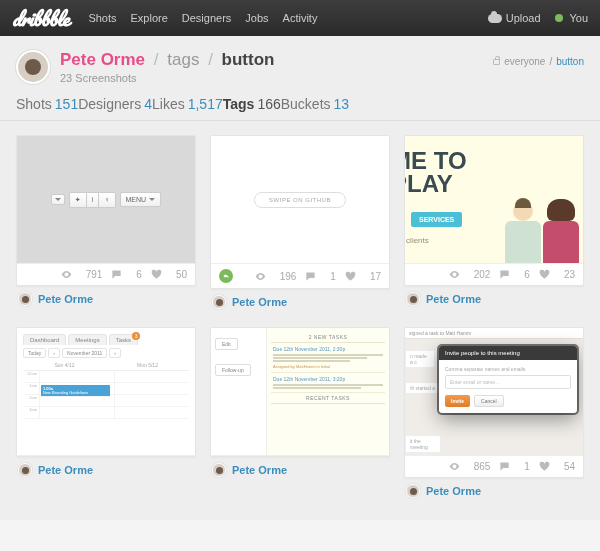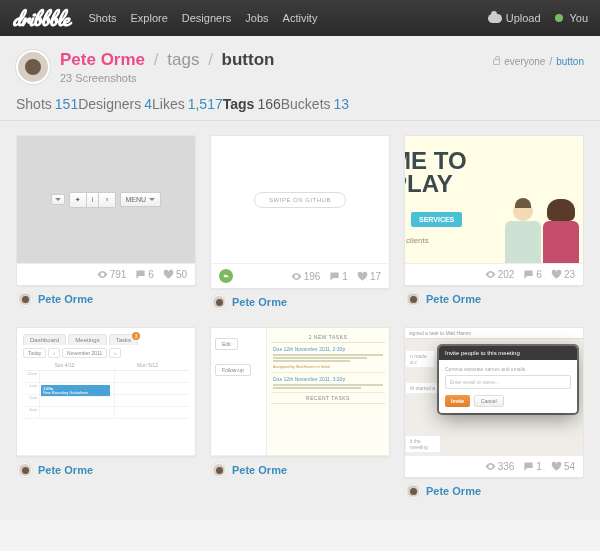--- a/index.html
+++ b/index.html
@@ -38,21 +38,21 @@
   .tabs .tab.active .lbl { color: #444; font-weight: bold; }
   .tabs .tab .cnt { color: #3b8dbd; margin-left: 3px; }
   .tabs .tab.active .cnt { color: #555; }
 
   
   .grid { display: grid; grid-template-columns: repeat(3, 1fr); gap: 14px; padding: 14px 16px 18px; }
   .card { background: #fff; border: 1px solid #e5e5e5; border-radius: 2px; box-shadow: 0 1px 2px rgba(0,0,0,0.04); overflow: hidden; }
   .thumb { height: 128px; background: #fafafa; border-bottom: 1px solid #eee; position: relative; overflow: hidden; }
   .stats { display: flex; justify-content: flex-end; align-items: center; gap: 9px; padding: 5px 8px; font-size: 10px; color: #aaa; }
   .stats .left { flex: 1; }
-  .stat { display: flex; align-items: center; gap: 2px; }
+  .stat { display: flex; align-items: center; gap: 14px; }
   .ic { width: 11px; height: 11px; fill: #bbb; }
   .rebound { width: 14px; height: 14px; border-radius: 50%; background: #7bbb5e; display: inline-flex; align-items: center; justify-content: center; }
   .rebound svg { width: 8px; height: 8px; fill: #fff; }
   .meta { display: flex; align-items: center; gap: 6px; padding: 6px 2px 4px; }
   .avatar-sm { width: 14px; height: 14px; border-radius: 50%; background: #d8cfc4; border: 1px solid #fff; box-shadow: 0 0 0 1px #e4e4e4; overflow: hidden; display: flex; align-items: center; justify-content: center; }
   .avatar-sm .f { width: 7px; height: 7px; border-radius: 50%; background: #6d5a4a; }
   .author { font-size: 11px; color: #3b8dbd; font-weight: bold; }
 
   
   .t1 { background: #d9d9d9; display: flex; align-items: center; justify-content: center; gap: 4px; }
@@ -421,21 +421,21 @@
               </div>
             </div>
           </div>
         </div>
         <div class="stats">
           <span class="left"></span>
           <span class="stat">
               <svg class="ic" viewBox="0 0 16 16">
                 <path d="M8 3C4 3 1 8 1 8s3 5 7 5 7-5 7-5-3-5-7-5zm0 8a3 3 0 110-6 3 3 0 010 6z"></path>
               </svg>
-              <span>336</span>
+              <span>865</span>
             </span>
           <span class="stat">
               <svg class="ic" viewBox="0 0 16 16">
                 <path d="M2 2h12v8H6l-4 4V2z"></path>
               </svg>
               <span>1</span>
             </span>
           <span class="stat">
               <svg class="ic" viewBox="0 0 16 16">
                 <path d="M8 14S1 9 1 5a3.5 3.5 0 017-1 3.5 3.5 0 017 1c0 4-7 9-7 9z"></path>

